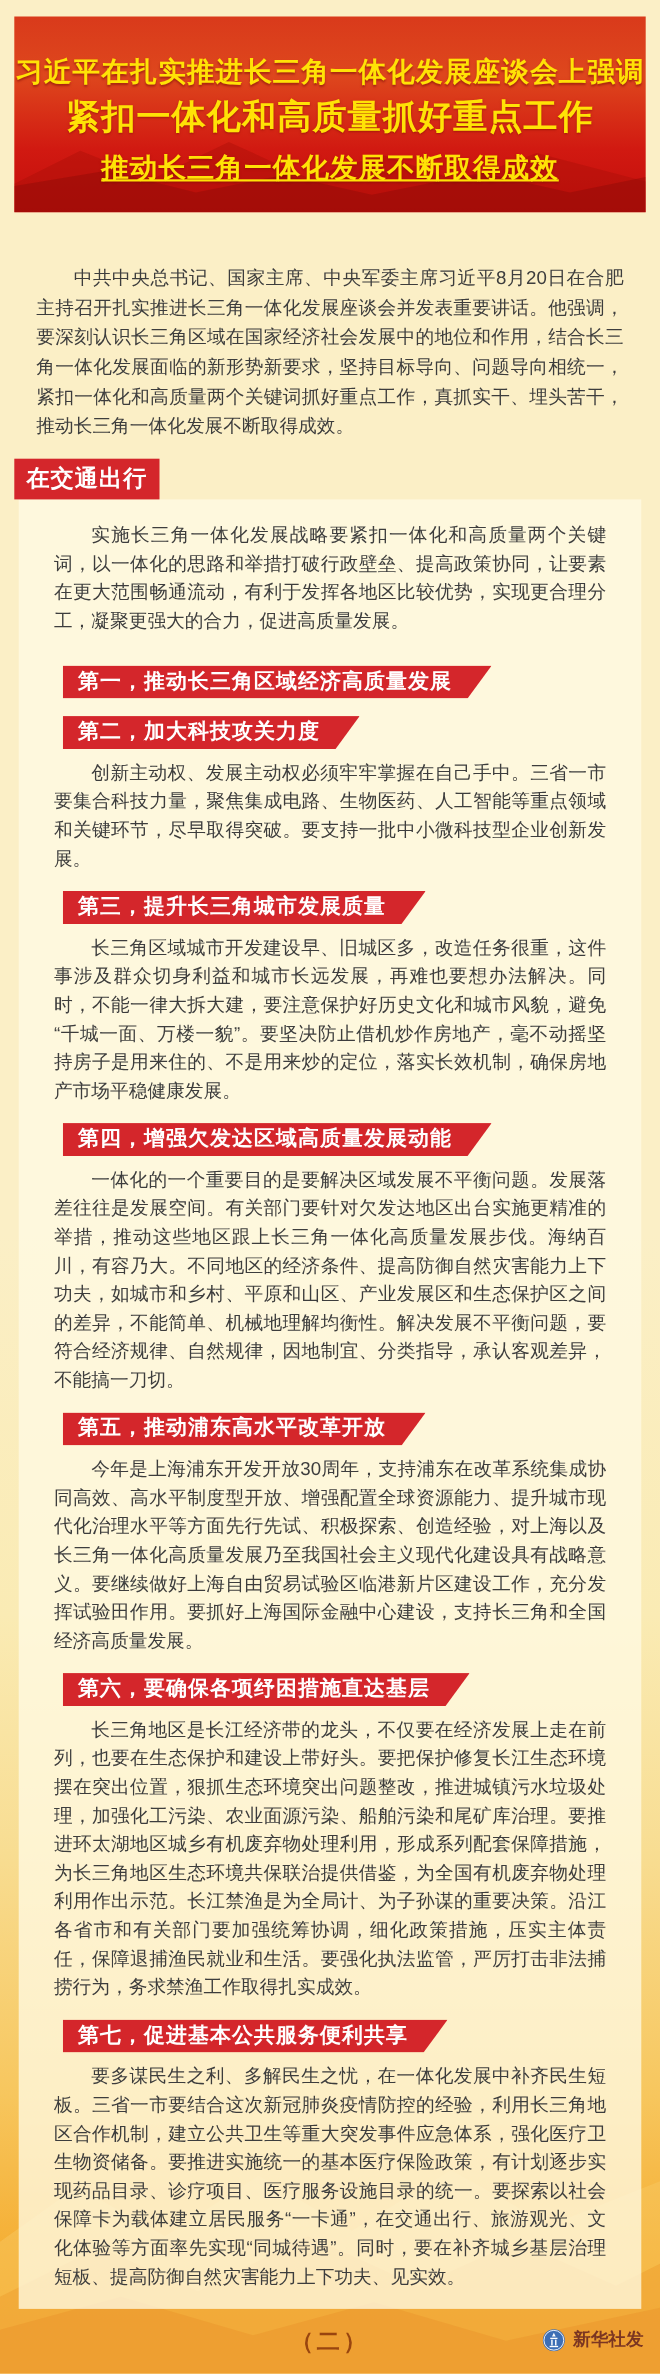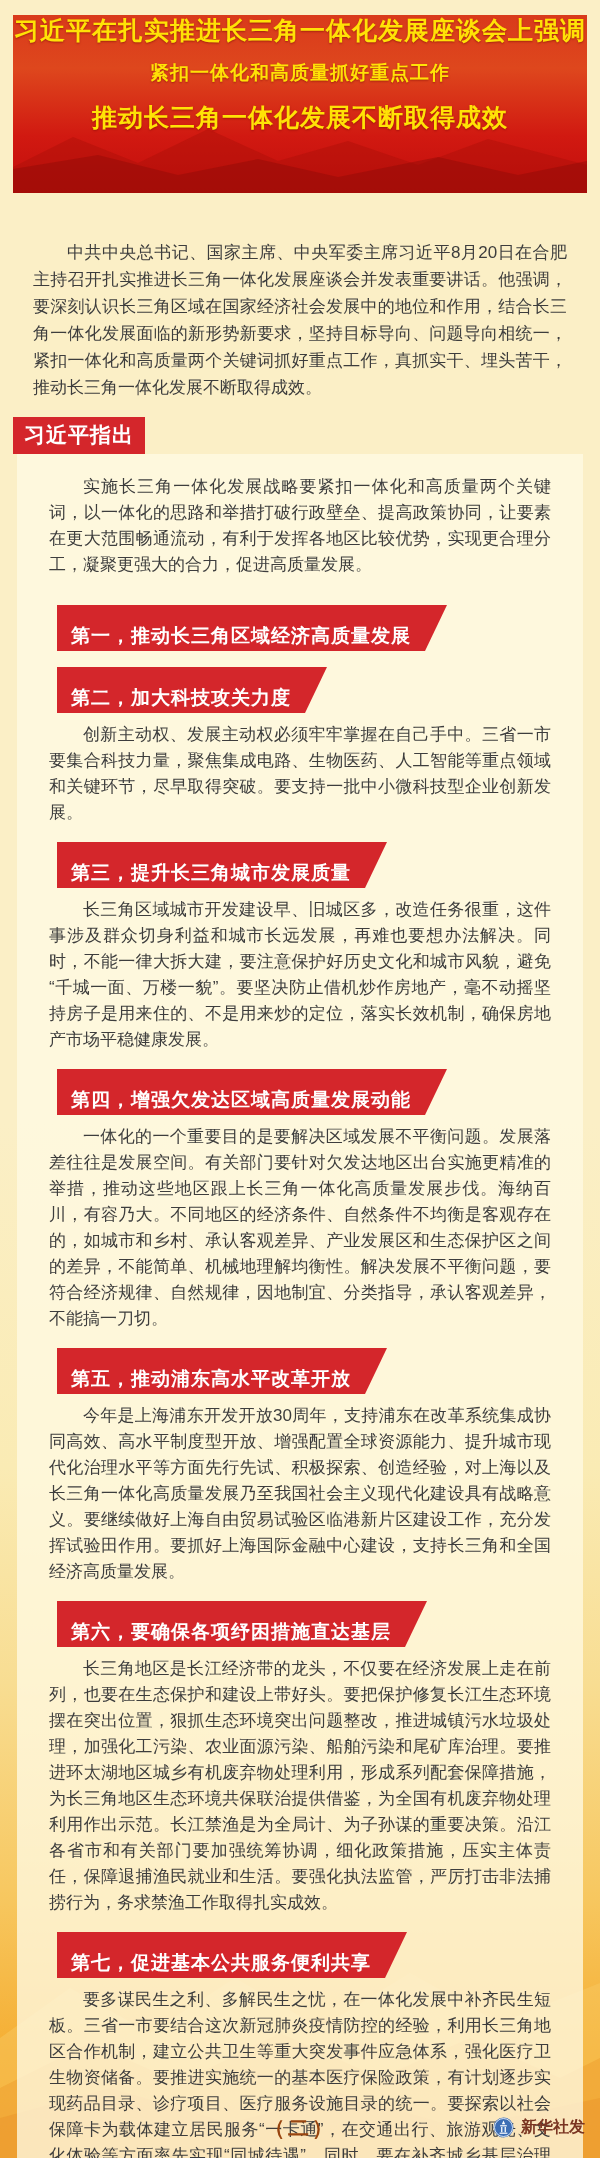--- a/index.html
+++ b/index.html
@@ -18,23 +18,23 @@
     position:relative;z-index:1;
     margin:15px 13px 0;height:178px;overflow:hidden;
     background:linear-gradient(180deg,#D93A1B 0%,#DE471D 30%,#D11911 68%,#C20E0C 100%);
   }
   .header-mountains{position:absolute;left:0;bottom:0;width:100%;height:78px;}
   .title-line{
     position:relative;text-align:center;font-weight:bold;
     color:#FFE206;letter-spacing:1px;
     text-shadow:0 1px 2px rgba(120,10,5,.55);
   }
-  .t1{font-size:25px;line-height:30px;}
-  .t2{margin-top:13px;font-size:19px;line-height:30px;}
-  .t3{margin-top:14px;font-size:25px;line-height:30px;}
+  .t1{padding-top:36px;font-size:25px;line-height:30px;}
+  .t2{margin-top:13px;font-size:31px;line-height:30px;font-family:Liberation Mono, monospace;}
+  .t3{margin-top:14px;font-size:25px;line-height:30px;text-decoration:underline;}
   
   .intro{
     position:relative;z-index:1;
     margin:46px 33px 0;
     font-size:17px;line-height:27px;
     text-align:justify;text-indent:2em;
   }
   
   .badge{
     position:relative;z-index:2;
@@ -53,21 +53,21 @@
   .lead{
     margin:8px 0 11px;
     font-size:17px;line-height:26px;
     text-align:justify;text-indent:2em;
   }
   .banner{
     display:inline-block;
     margin:16px 0 0 8px;
     background:#D4262B;color:#FFFFFF;
     font-size:19px;font-weight:bold;letter-spacing:1px;
-    line-height:30px;padding:16px 36px 0 14px;
+    line-height:30px;padding:0 36px 0 14px;
     clip-path:polygon(0 0,100% 0,calc(100% - 22px) 100%,0 100%);
   }
   .section p{
     margin:9px 0 0;
     font-size:17px;line-height:26px;
     text-align:justify;text-indent:2em;
   }
   
   .bottom-mountains{position:absolute;left:0;bottom:0;width:600px;height:240px;z-index:0;}
   
@@ -104,21 +104,21 @@
     </svg>
     <div class="title-line t1">习近平在扎实推进长三角一体化发展座谈会上强调</div>
     <div class="title-line t2">紧扣一体化和高质量抓好重点工作</div>
     <div class="title-line t3">推动长三角一体化发展不断取得成效</div>
   </div>
 
   
   <p class="intro">中共中央总书记、国家主席、中央军委主席习近平8月20日在合肥主持召开扎实推进长三角一体化发展座谈会并发表重要讲话。他强调，要深刻认识长三角区域在国家经济社会发展中的地位和作用，结合长三角一体化发展面临的新形势新要求，坚持目标导向、问题导向相统一，紧扣一体化和高质量两个关键词抓好重点工作，真抓实干、埋头苦干，推动长三角一体化发展不断取得成效。</p>
 
   
-  <div class="badge">习近平指出</div>
+  <div class="badge">在交通出行</div>
 
   
   <div class="panel">
 
     <p class="lead">实施长三角一体化发展战略要紧扣一体化和高质量两个关键词，以一体化的思路和举措打破行政壁垒、提高政策协同，让要素在更大范围畅通流动，有利于发挥各地区比较优势，实现更合理分工，凝聚更强大的合力，促进高质量发展。</p>
 
     <section class="section">
       <div class="banner">
         <span>第一，推动长三角区域经济高质量发展</span>
       </div>
@@ -135,21 +135,21 @@
       <div class="banner">
         <span>第三，提升长三角城市发展质量</span>
       </div>
       <p>长三角区域城市开发建设早、旧城区多，改造任务很重，这件事涉及群众切身利益和城市长远发展，再难也要想办法解决。同时，不能一律大拆大建，要注意保护好历史文化和城市风貌，避免“千城一面、万楼一貌”。要坚决防止借机炒作房地产，毫不动摇坚持房子是用来住的、不是用来炒的定位，落实长效机制，确保房地产市场平稳健康发展。</p>
     </section>
 
     <section class="section">
       <div class="banner">
         <span>第四，增强欠发达区域高质量发展动能</span>
       </div>
-      <p>一体化的一个重要目的是要解决区域发展不平衡问题。发展落差往往是发展空间。有关部门要针对欠发达地区出台实施更精准的举措，推动这些地区跟上长三角一体化高质量发展步伐。海纳百川，有容乃大。不同地区的经济条件、自然条件不均衡是客观存在的，如城市和乡村、承认客观差异、产业发展区和生态保护区之间的差异，不能简单、机械地理解均衡性。解决发展不平衡问题，要符合经济规律、自然规律，因地制宜、分类指导，承认客观差异，不能搞一刀切。</p>
+      <p>一体化的一个重要目的是要解决区域发展不平衡问题。发展落差往往是发展空间。有关部门要针对欠发达地区出台实施更精准的举措，推动这些地区跟上长三角一体化高质量发展步伐。海纳百川，有容乃大。不同地区的经济条件、提高防御自然灾害能力上下功夫，如城市和乡村、平原和山区、产业发展区和生态保护区之间的差异，不能简单、机械地理解均衡性。解决发展不平衡问题，要符合经济规律、自然规律，因地制宜、分类指导，承认客观差异，不能搞一刀切。</p>
     </section>
 
     <section class="section">
       <div class="banner">
         <span>第五，推动浦东高水平改革开放</span>
       </div>
       <p>今年是上海浦东开发开放30周年，支持浦东在改革系统集成协同高效、高水平制度型开放、增强配置全球资源能力、提升城市现代化治理水平等方面先行先试、积极探索、创造经验，对上海以及长三角一体化高质量发展乃至我国社会主义现代化建设具有战略意义。要继续做好上海自由贸易试验区临港新片区建设工作，充分发挥试验田作用。要抓好上海国际金融中心建设，支持长三角和全国经济高质量发展。</p>
     </section>
 
     <section class="section">

